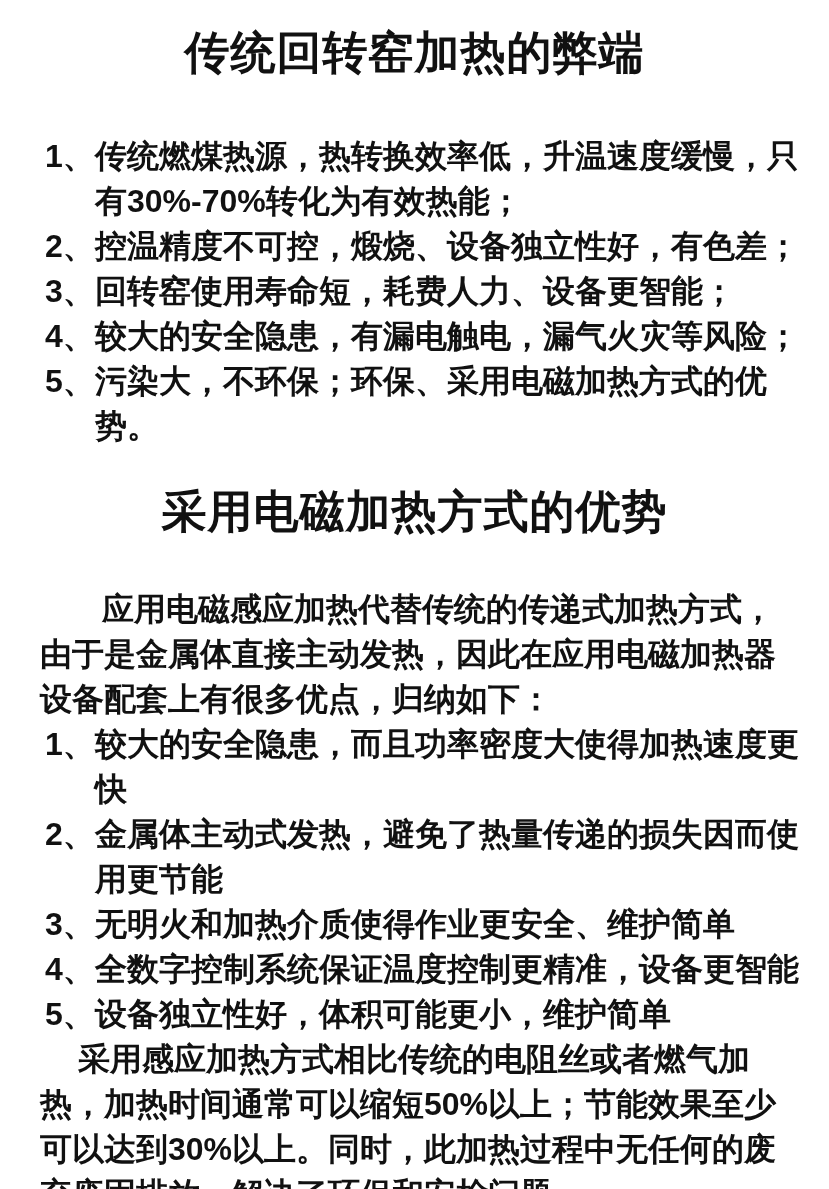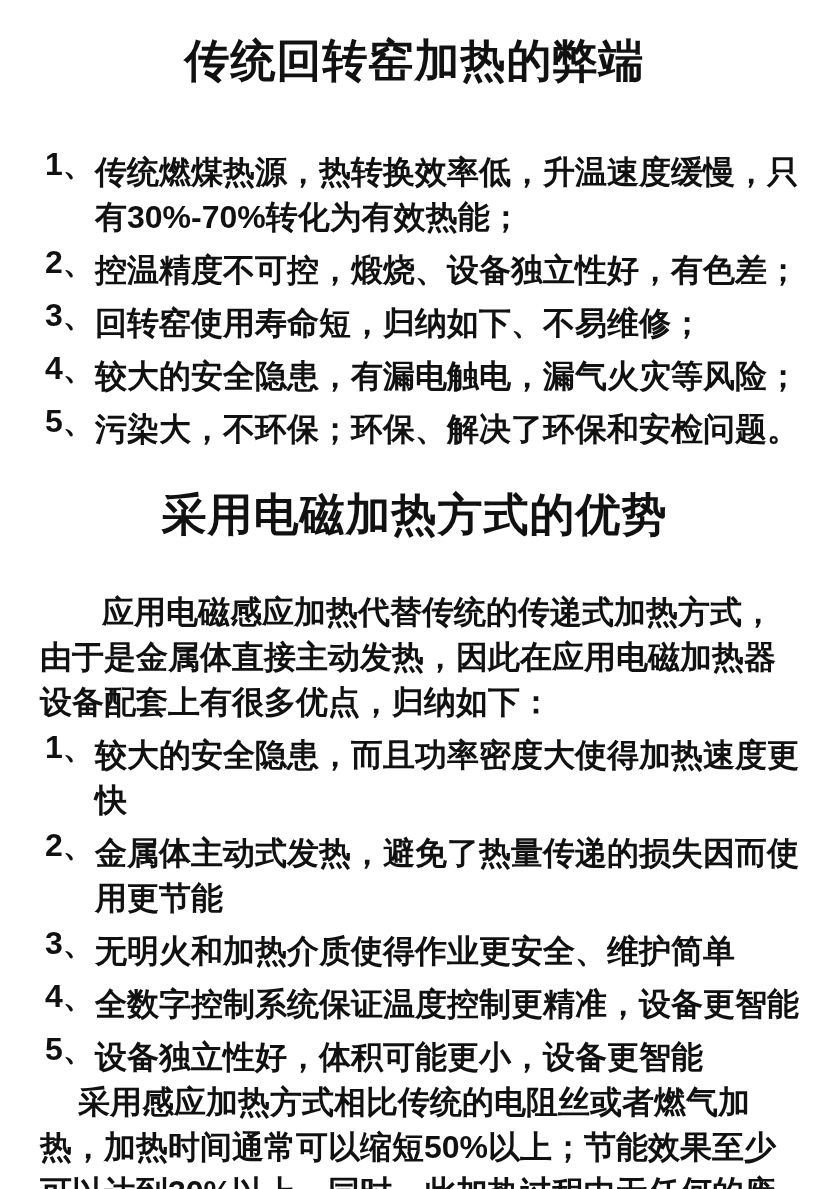--- a/index.html
+++ b/index.html
@@ -6,42 +6,42 @@
   .page {
     position: relative;
     width: 829px;
     height: 1189px;
     margin: 0 auto;
     background: #ffffff;
     color: #111111;
     font-family: "Liberation Sans", "DejaVu Sans", sans-serif;
     font-weight: 700;
     box-sizing: border-box;
-    padding-top: 34px;
+    padding-top: 26px;
     overflow: hidden;
   }
   .title {
     margin: 0;
     font-size: 45px;
     line-height: 54px;
     font-weight: 700;
     text-align: center;
     letter-spacing: 1px;
   }
   .title.second { margin-top: 36px; }
   .num-list {
     margin-top: 54px;
     padding: 0 24px 0 45px;
     font-size: 32px;
     line-height: 45px;
   }
   .num-list.second { margin-top: 0; }
   .list-item { display: flex; align-items: flex-start; }
   .item-num { flex: 0 0 50px; }
-  .item-text { flex: 1 1 auto; margin-top: 8px; }
+  .item-text { flex: 1 1 auto; }
   .para {
     margin: 0;
     padding: 0 28px 0 40px;
     font-size: 32px;
     line-height: 45px;
   }
   .para.intro { margin-top: 48px; text-indent: 62px; }
   .para.conclusion { margin-top: 0; text-indent: 38px; }
 </style>
 </head>
@@ -55,29 +55,29 @@
     <div class="list-item">
       <span class="item-num">1、</span>
       <span class="item-text">传统燃煤热源，热转换效率低，升温速度缓慢，只有30%-70%转化为有效热能；</span>
     </div>
     <div class="list-item">
       <span class="item-num">2、</span>
       <span class="item-text">控温精度不可控，煅烧、设备独立性好，有色差；</span>
     </div>
     <div class="list-item">
       <span class="item-num">3、</span>
-      <span class="item-text">回转窑使用寿命短，归纳如下、不易维修；</span>
+      <span class="item-text">回转窑使用寿命短，耗费人力、设备更智能；</span>
     </div>
     <div class="list-item">
       <span class="item-num">4、</span>
       <span class="item-text">较大的安全隐患，有漏电触电，漏气火灾等风险；</span>
     </div>
     <div class="list-item">
       <span class="item-num">5、</span>
-      <span class="item-text">污染大，不环保；环保、解决了环保和安检问题。</span>
+      <span class="item-text">污染大，不环保；环保、采用电磁加热方式的优势。</span>
     </div>
   </div>
 
   <h1 class="title second">采用电磁加热方式的优势</h1>
 
   <p class="para intro">应用电磁感应加热代替传统的传递式加热方式，由于是金属体直接主动发热，因此在应用电磁加热器设备配套上有很多优点，归纳如下：</p>
 
   <div class="num-list second">
     <div class="list-item">
       <span class="item-num">1、</span>
@@ -90,19 +90,19 @@
     <div class="list-item">
       <span class="item-num">3、</span>
       <span class="item-text">无明火和加热介质使得作业更安全、维护简单</span>
     </div>
     <div class="list-item">
       <span class="item-num">4、</span>
       <span class="item-text">全数字控制系统保证温度控制更精准，设备更智能</span>
     </div>
     <div class="list-item">
       <span class="item-num">5、</span>
-      <span class="item-text">设备独立性好，体积可能更小，设备更智能</span>
+      <span class="item-text">设备独立性好，体积可能更小，维护简单</span>
     </div>
   </div>
 
   <p class="para conclusion">采用感应加热方式相比传统的电阻丝或者燃气加热，加热时间通常可以缩短50%以上；节能效果至少可以达到30%以上。同时，此加热过程中无任何的废弃废固排放，解决了环保和安检问题。</p>
 
 </div>
 
 </body></html>

